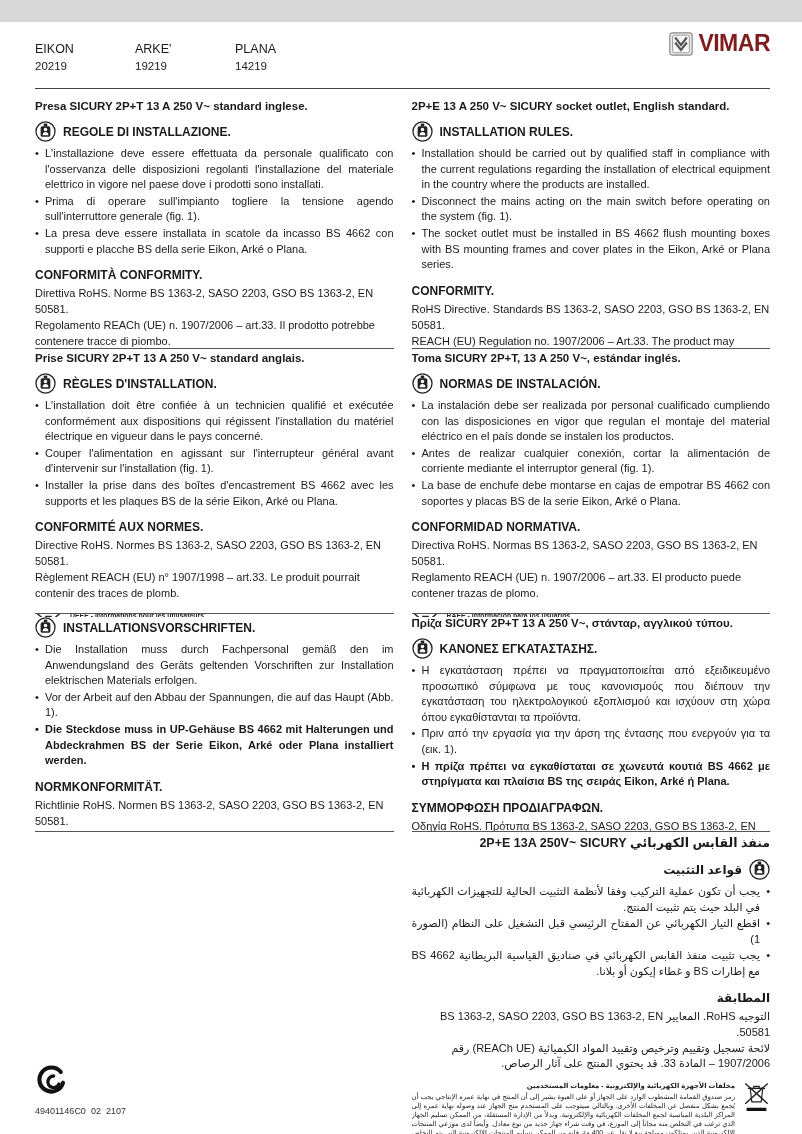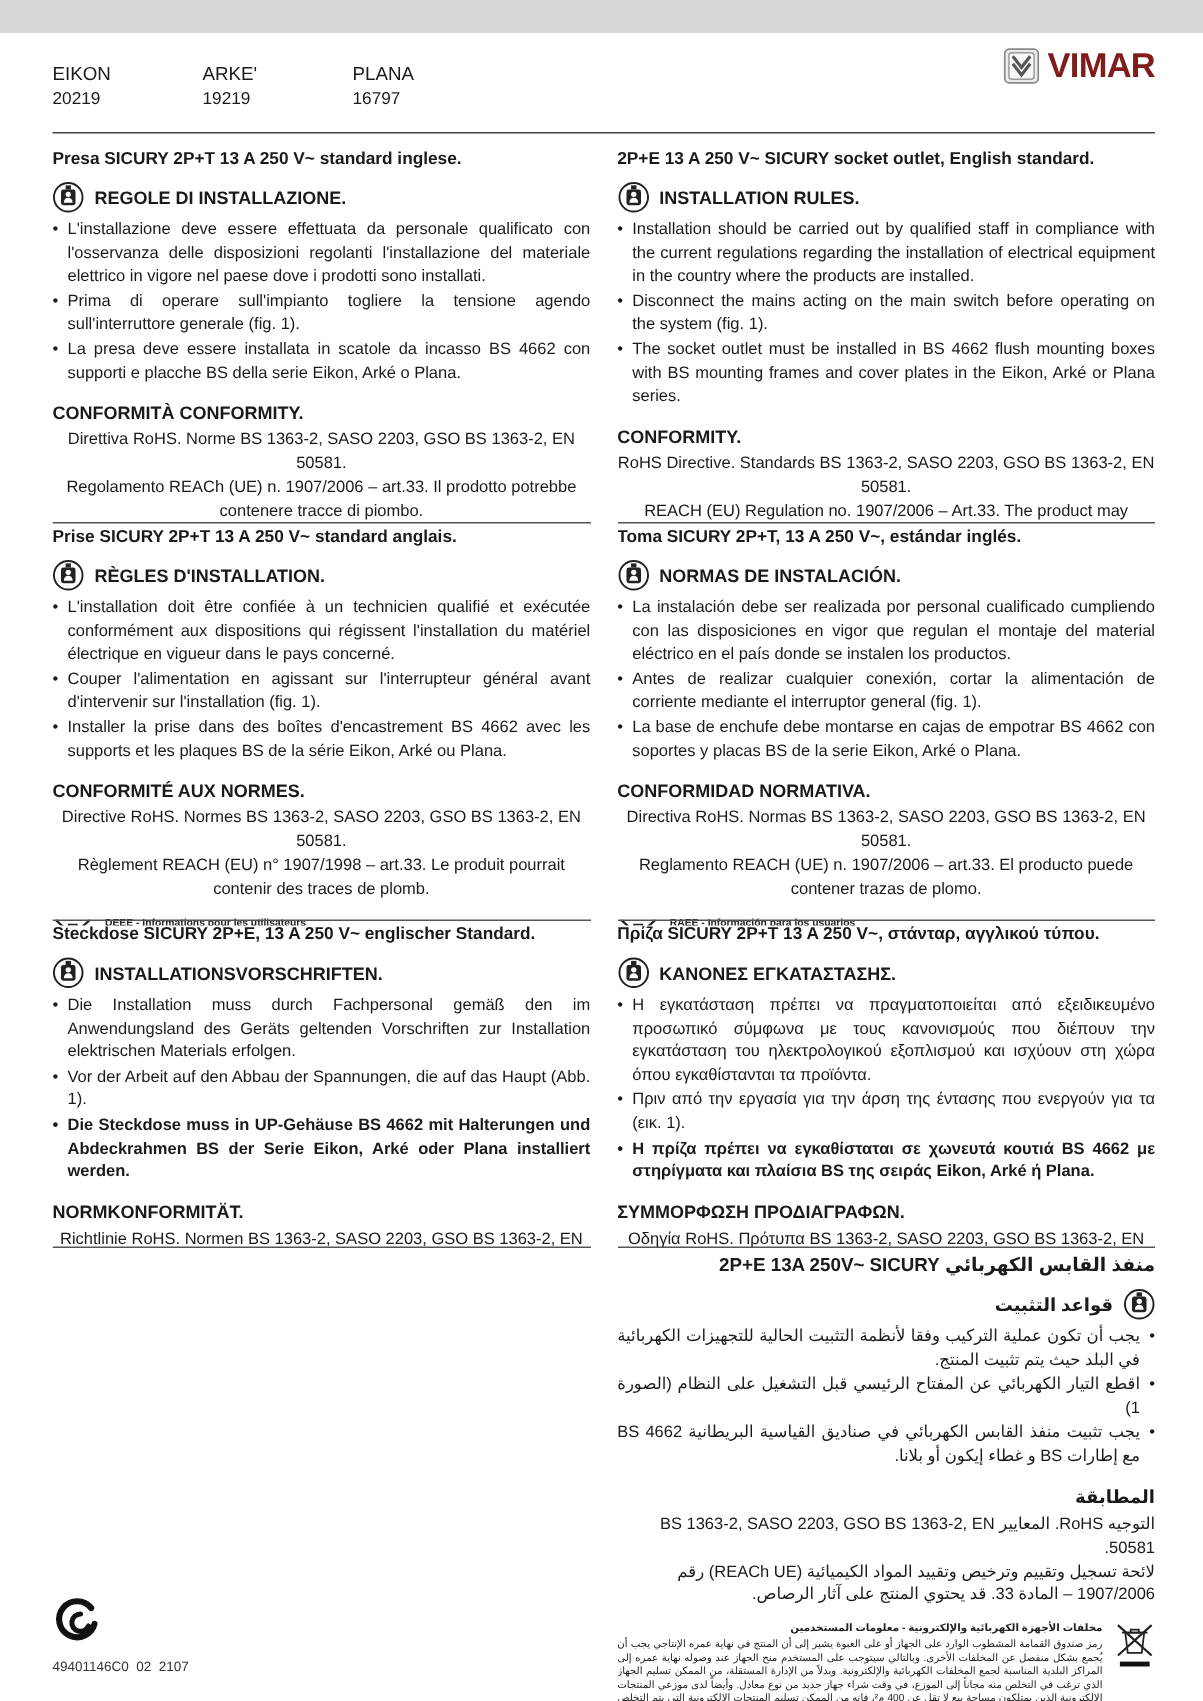--- a/index.html
+++ b/index.html
@@ -24,21 +24,21 @@
   .cell{position:relative;overflow:hidden;padding-bottom:8px;}
   .cell.ruled::after{content:"";position:absolute;left:0;right:0;bottom:3px;border-bottom:1px solid #555;}
   .sec-title{font-size:11.5px;font-weight:bold;margin:0 0 9px 0;}
   .rules-head{display:flex;align-items:center;gap:7px;margin:0 0 4px 0;}
   .rules-head h3{font-size:12px;font-weight:bold;margin:0;}
   ul.rules{list-style:none;margin:0;padding:0;font-size:11px;line-height:1.42;text-align:justify;}
   ul.rules li{position:relative;padding-left:10px;margin:0 0 1px 0;}
   ul.rules li::before{content:"•";position:absolute;left:0;top:0;}
   ul.rules li.bold{font-weight:bold;}
   .conf-head{font-size:12px;font-weight:bold;margin:11px 0 4px 0;}
-  .conf-line{font-size:11px;line-height:1.45;margin:0;text-align:center;}
+  .conf-line{font-size:11px;line-height:1.45;margin:0;}
   .weee{display:flex;gap:8px;margin-top:9px;align-items:flex-start;}
   .weee-txt{font-size:6.8px;line-height:1.33;text-align:justify;color:#222;}
   .weee-txt b{display:block;font-size:6.9px;margin-bottom:1px;}
   .weee-ic{flex:0 0 auto;}
   .rtl{direction:rtl;text-align:right;}
   .rtl .sec-title{font-size:12.5px;}
   .rtl ul.rules li{padding-left:0;padding-right:10px;}
   .rtl ul.rules li::before{left:auto;right:0;}
   .rtl .conf-line{text-align:right;}
   .footer-left{position:absolute;left:35px;bottom:18px;}
@@ -56,21 +56,21 @@
       <div class="product">
         <div class="pname">EIKON</div>
         <div class="pcode">20219</div>
       </div>
       <div class="product">
         <div class="pname">ARKE'</div>
         <div class="pcode">19219</div>
       </div>
       <div class="product">
         <div class="pname">PLANA</div>
-        <div class="pcode">16797</div>
+        <div class="pcode">14219</div>
       </div>
     </div>
     <div class="brand">
       <span>
         <svg viewBox="0 0 24 24" width="24" height="24">
           <rect x="0.8" y="0.8" width="22.4" height="22.4" rx="3" fill="#ececec" stroke="#8a8a8a" stroke-width="1.2"></rect>
           <rect x="3.6" y="3.2" width="16.8" height="17.6" rx="2" fill="#f7f7f7" stroke="#9a9a9a" stroke-width="1"></rect>
           <path d="M6.2 5.5 L12 13 L17.8 5.5 M6.2 10.5 L12 18 L17.8 10.5" fill="none" stroke="#555" stroke-width="2.1"></path>
         </svg>
       </span>
@@ -208,21 +208,20 @@
             </svg>
         </span>
         <div class="weee-txt">
           <b>RAEE - Información para los usuarios</b>
 
         </div>
       </div>
     </section>
 
     <section class="cell ruled">
-      <h2 class="sec-title">Steckdose SICURY 2P+E, 13 A 250 V~ englischer Standard.</h2>
       <div class="rules-head">
         <span>
           <svg viewBox="0 0 26 26" width="21" height="21">
               <circle cx="13" cy="13" r="11.8" fill="none" stroke="#222" stroke-width="1.6"></circle>
               <rect x="10.8" y="3.2" width="4.4" height="3.4" fill="#222"></rect>
               <rect x="7" y="6.6" width="12" height="13" rx="2" fill="#222"></rect>
               <circle cx="13" cy="10.6" r="2.2" fill="#fff"></circle>
               <path d="M9.4 17.6 c0-2.7 1.5-4.1 3.6-4.1 s3.6 1.4 3.6 4.1 z" fill="#fff"></path>
             </svg>
         </span>

